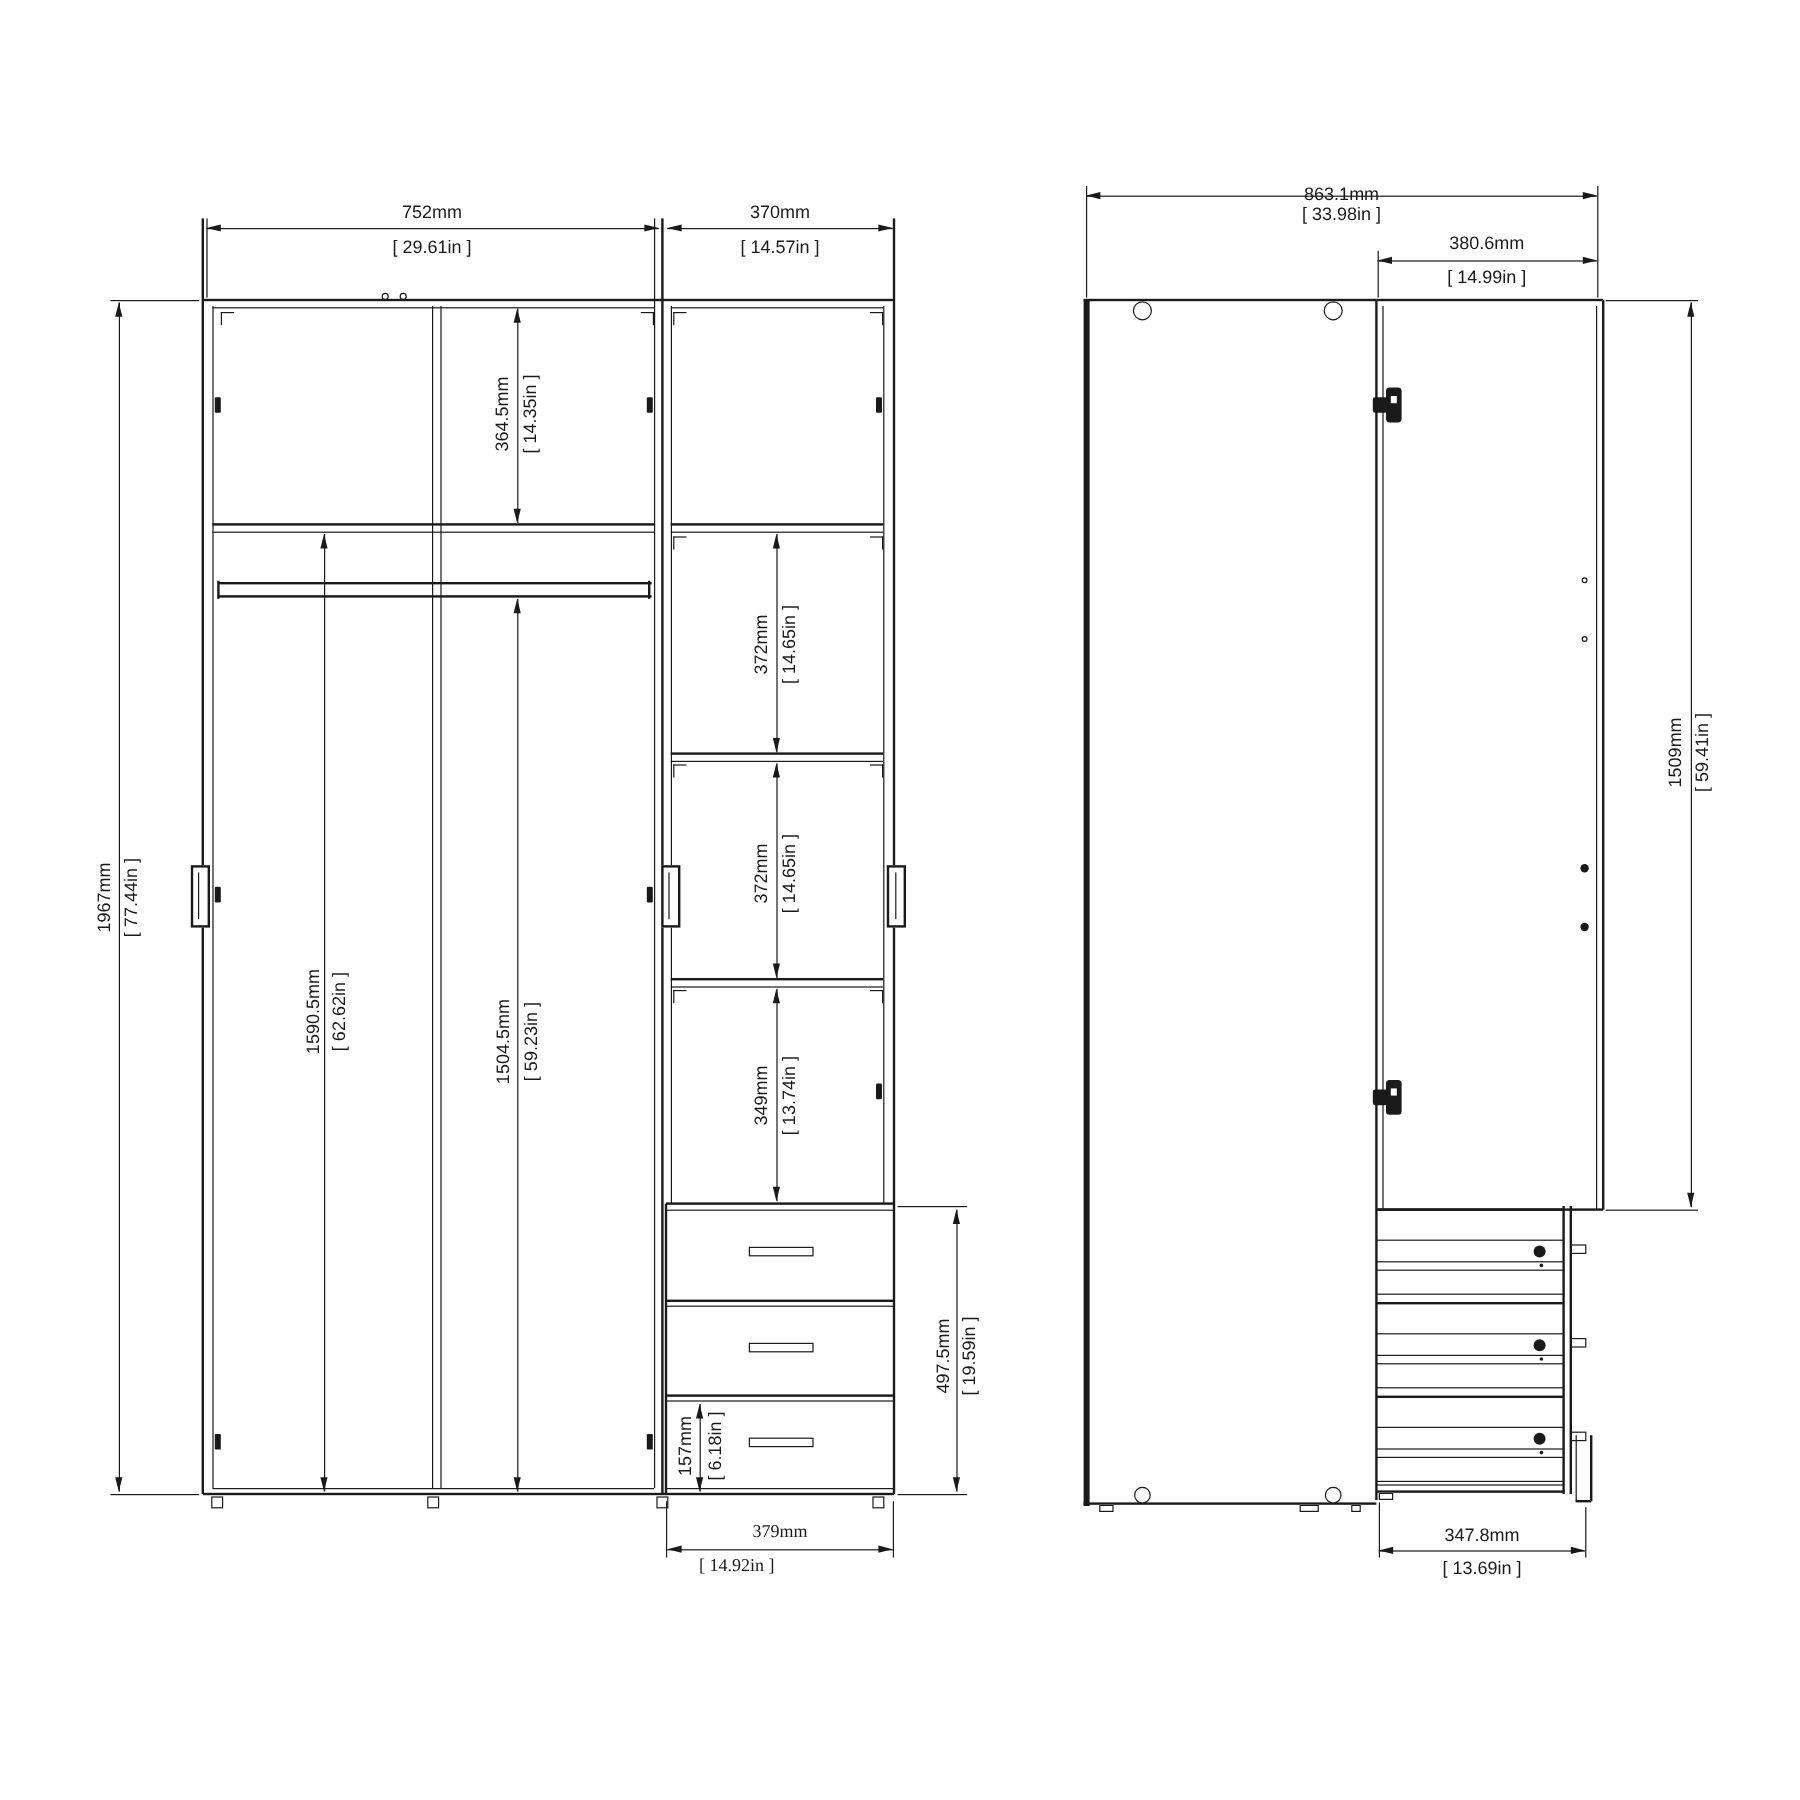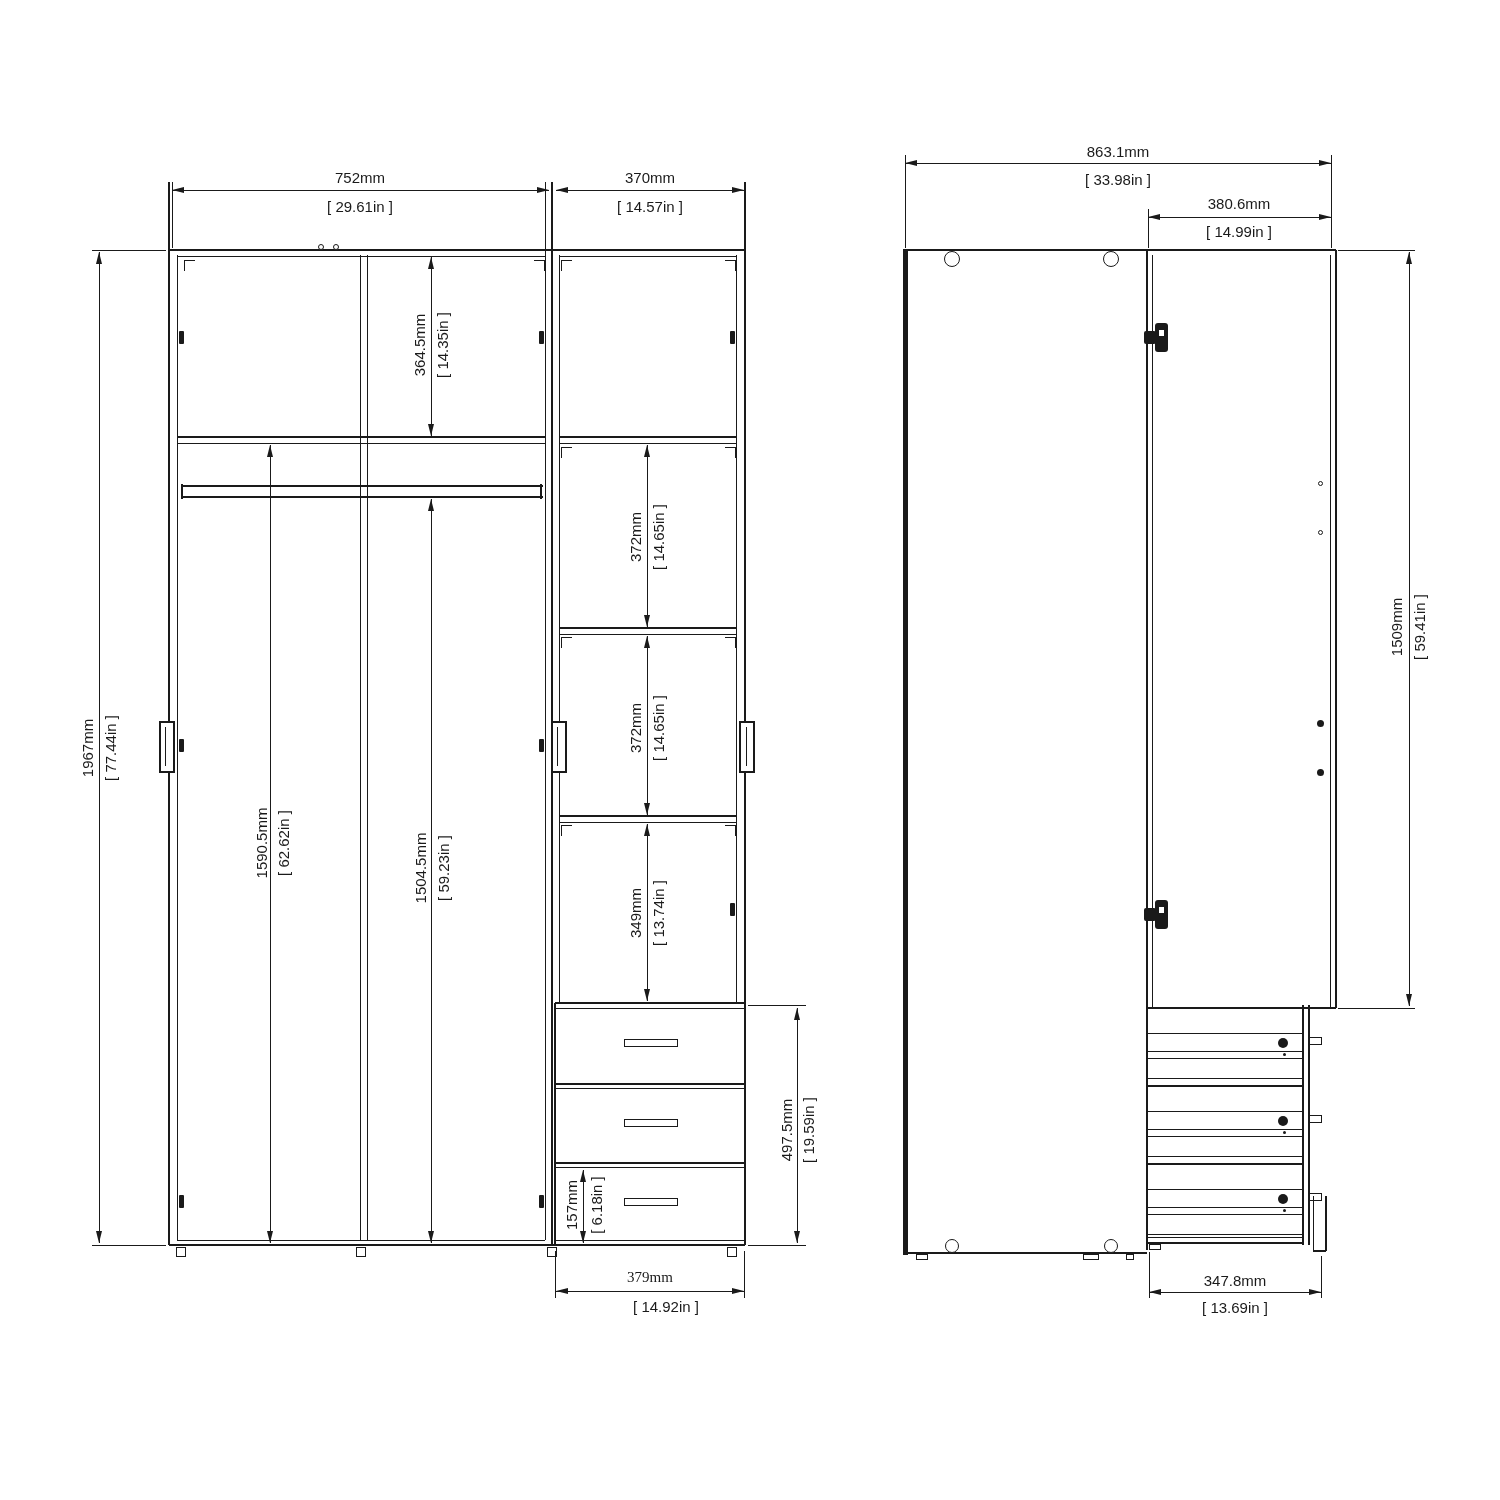--- a/index.html
+++ b/index.html
@@ -156,21 +156,21 @@
       <span class="lbl rot" style="left: 596px; top: 1205px;">[ 6.18in ]</span>
       <div class="ln" style="left: 796.5px; top: 1008px; width: 1px; height: 235px;"></div>
       <div class="arrow" style="left: 793.5px; top: 1008px; border-left: 3.5px solid transparent; border-right: 3.5px solid transparent; border-bottom: 12px solid rgb(26, 26, 26);"></div>
       <div class="arrow" style="left: 793.5px; top: 1231px; border-left: 3.5px solid transparent; border-right: 3.5px solid transparent; border-top: 12px solid rgb(26, 26, 26);"></div>
       <span class="lbl rot" style="left: 786px; top: 1130px;">497.5mm</span>
       <span class="lbl rot" style="left: 808px; top: 1130px;">[ 19.59in ]</span>
       <div class="ln" style="left: 556px; top: 1290.5px; width: 188px; height: 1px;"></div>
       <div class="arrow" style="left: 556px; top: 1287.5px; border-top: 3.5px solid transparent; border-bottom: 3.5px solid transparent; border-right: 12px solid rgb(26, 26, 26);"></div>
       <div class="arrow" style="left: 732px; top: 1287.5px; border-top: 3.5px solid transparent; border-bottom: 3.5px solid transparent; border-left: 12px solid rgb(26, 26, 26);"></div>
       <span class="lbl" style="left: 650px; top: 1277px; font-family: Liberation Serif, serif;">379mm</span>
-      <span class="lbl" style="left: 666px; top: 1306px;">[ 14.92in ]</span>
+      <span class="lbl" style="left: 614px; top: 1306px; font-family: Liberation Serif, serif;">[ 14.92in ]</span>
     </div>
   <div id="side-view">
       <div class="fill" style="left: 903px; top: 250px; width: 5px; height: 1005px;"></div>
       <div class="ln" style="left: 903px; top: 249px; width: 244px; height: 2px;"></div>
       <div class="ln" style="left: 903px; top: 1252px; width: 244px; height: 2px;"></div>
       <div class="ln" style="left: 1146.25px; top: 250px; width: 1.5px; height: 1000px;"></div>
       <div class="ln" style="left: 1151.5px; top: 255px; width: 1px; height: 753px;"></div>
       <div class="ln" style="left: 1329.5px; top: 255px; width: 1px; height: 753px;"></div>
       <div class="ln" style="left: 1335px; top: 250px; width: 2px; height: 758px;"></div>
       <div class="ln" style="left: 1147px; top: 249px; width: 189px; height: 2px;"></div>
@@ -227,21 +227,21 @@
       <div class="ln" style="left: 904.5px; top: 155px; width: 1px; height: 93px;"></div>
       <div class="ln" style="left: 1330.5px; top: 155px; width: 1px; height: 93px;"></div>
       <div class="ln" style="left: 1147.5px; top: 209px; width: 1px; height: 39px;"></div>
       <div class="ln" style="left: 1338px; top: 249.5px; width: 77px; height: 1px;"></div>
       <div class="ln" style="left: 1338px; top: 1007.5px; width: 77px; height: 1px;"></div>
       <div class="ln" style="left: 1148.5px; top: 1252px; width: 1px; height: 46px;"></div>
       <div class="ln" style="left: 1320.5px; top: 1256px; width: 1px; height: 42px;"></div>
       <div class="ln" style="left: 905px; top: 162.5px; width: 426px; height: 1px;"></div>
       <div class="arrow" style="left: 905px; top: 159.5px; border-top: 3.5px solid transparent; border-bottom: 3.5px solid transparent; border-right: 12px solid rgb(26, 26, 26);"></div>
       <div class="arrow" style="left: 1319px; top: 159.5px; border-top: 3.5px solid transparent; border-bottom: 3.5px solid transparent; border-left: 12px solid rgb(26, 26, 26);"></div>
-      <span class="lbl" style="left: 1118px; top: 151px;">863.1mm</span>
+      <span class="lbl" style="left: 1118px; top: 162px;">863.1mm</span>
       <span class="lbl" style="left: 1118px; top: 179px;">[ 33.98in ]</span>
       <div class="ln" style="left: 1148px; top: 216.5px; width: 183px; height: 1px;"></div>
       <div class="arrow" style="left: 1148px; top: 213.5px; border-top: 3.5px solid transparent; border-bottom: 3.5px solid transparent; border-right: 12px solid rgb(26, 26, 26);"></div>
       <div class="arrow" style="left: 1319px; top: 213.5px; border-top: 3.5px solid transparent; border-bottom: 3.5px solid transparent; border-left: 12px solid rgb(26, 26, 26);"></div>
       <span class="lbl" style="left: 1239px; top: 203px;">380.6mm</span>
       <span class="lbl" style="left: 1239px; top: 231px;">[ 14.99in ]</span>
       <div class="ln" style="left: 1408.5px; top: 252px; width: 1px; height: 754px;"></div>
       <div class="arrow" style="left: 1405.5px; top: 252px; border-left: 3.5px solid transparent; border-right: 3.5px solid transparent; border-bottom: 12px solid rgb(26, 26, 26);"></div>
       <div class="arrow" style="left: 1405.5px; top: 994px; border-left: 3.5px solid transparent; border-right: 3.5px solid transparent; border-top: 12px solid rgb(26, 26, 26);"></div>
       <span class="lbl rot" style="left: 1396px; top: 627px;">1509mm</span>

